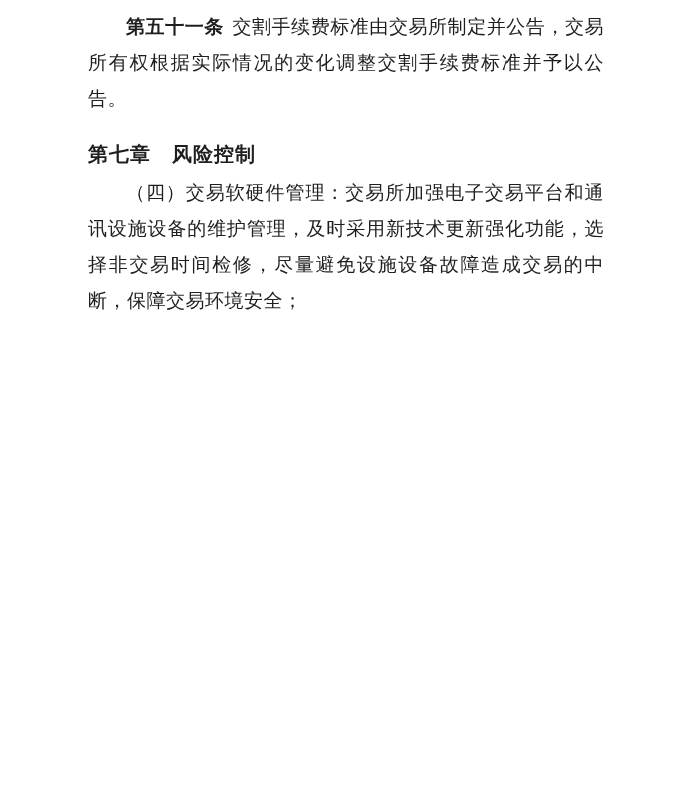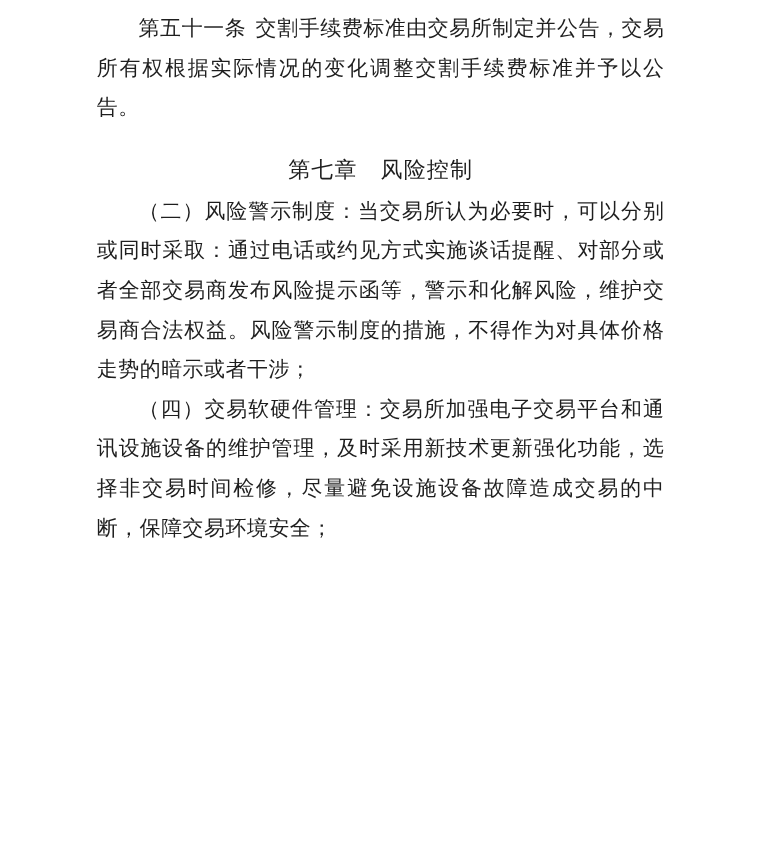--- a/index.html
+++ b/index.html
@@ -24,46 +24,44 @@
   }
   p.para {
     margin: 0;
     font-size: 19px;
     line-height: 36px;
     text-align: justify;
     text-indent: 2em;
     letter-spacing: 0.5px;
   }
   p.para .article-no {
-    font-weight: normal;
+    font-weight: bold;
     font-family: "DejaVu Sans", "Liberation Sans", sans-serif;
     margin-right: 0.45em;
   }
   h2.chapter {
     margin: 20px 0 2px 0;
     font-size: 20px;
     line-height: 36px;
-    font-weight: normal;
+    font-weight: bold;
     font-family: "DejaVu Sans", "Liberation Sans", sans-serif;
-    text-align: center;
     letter-spacing: 1px;
   }
 </style>
 </head>
 <body>
 
 <div class="page">
   <div class="content">
 
     <p class="para"><span class="article-no">第五十一条</span><span>交割手续费标准由交易所制定并公告，交易所有权根据实际情况的变化调整交割手续费标准并予以公告。</span></p>
 
     <h2 class="chapter">第七章　风险控制</h2>
 
 
 
 
-    <p class="para">（二）风险警示制度：当交易所认为必要时，可以分别或同时采取：通过电话或约见方式实施谈话提醒、对部分或者全部交易商发布风险提示函等，警示和化解风险，维护交易商合法权益。风险警示制度的措施，不得作为对具体价格走势的暗示或者干涉；</p>
 
 
     <p class="para">（四）交易软硬件管理：交易所加强电子交易平台和通讯设施设备的维护管理，及时采用新技术更新强化功能，选择非交易时间检修，尽量避免设施设备故障造成交易的中断，保障交易环境安全；</p>
 
   </div>
 </div>
 
 </body></html>

